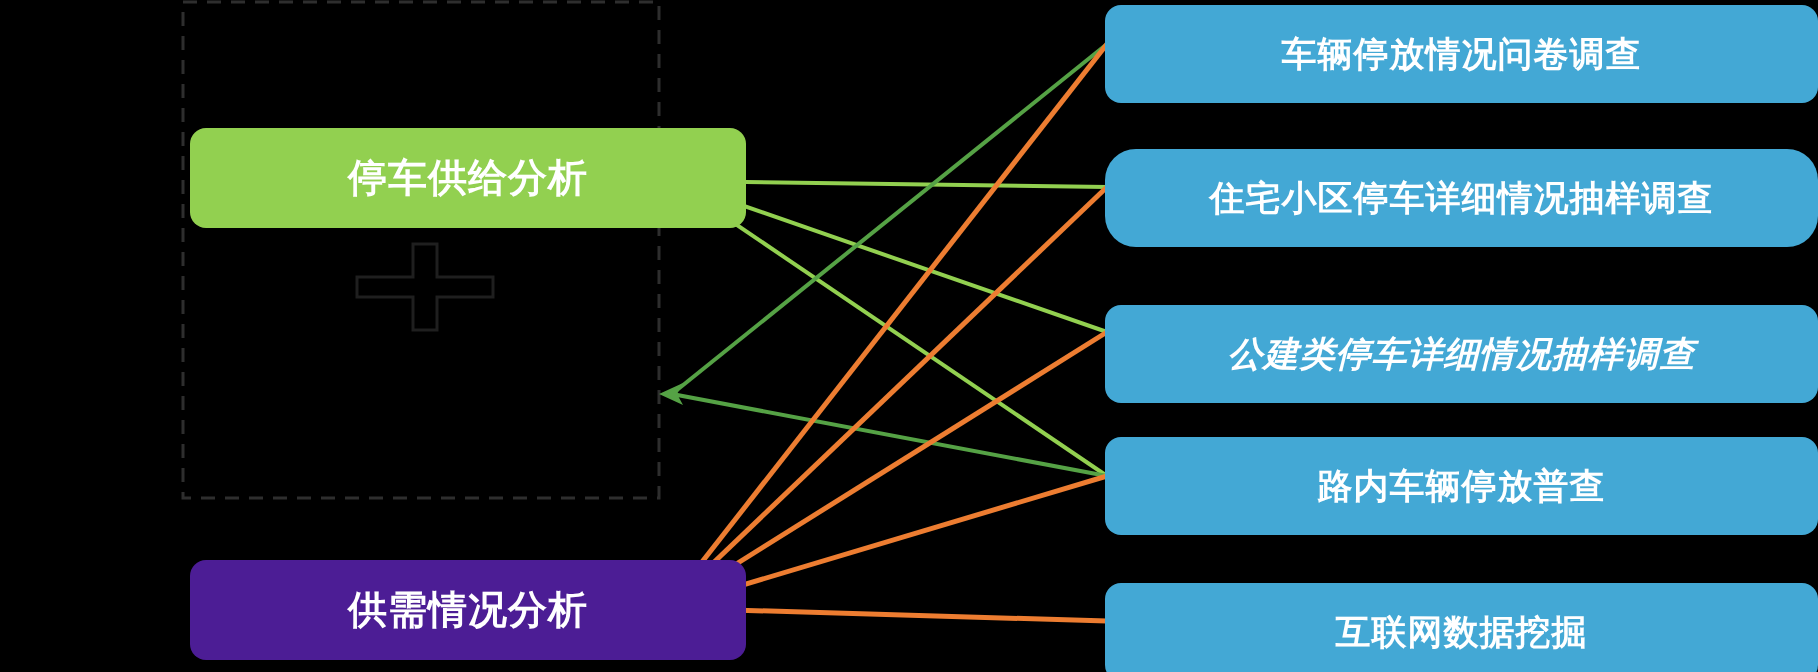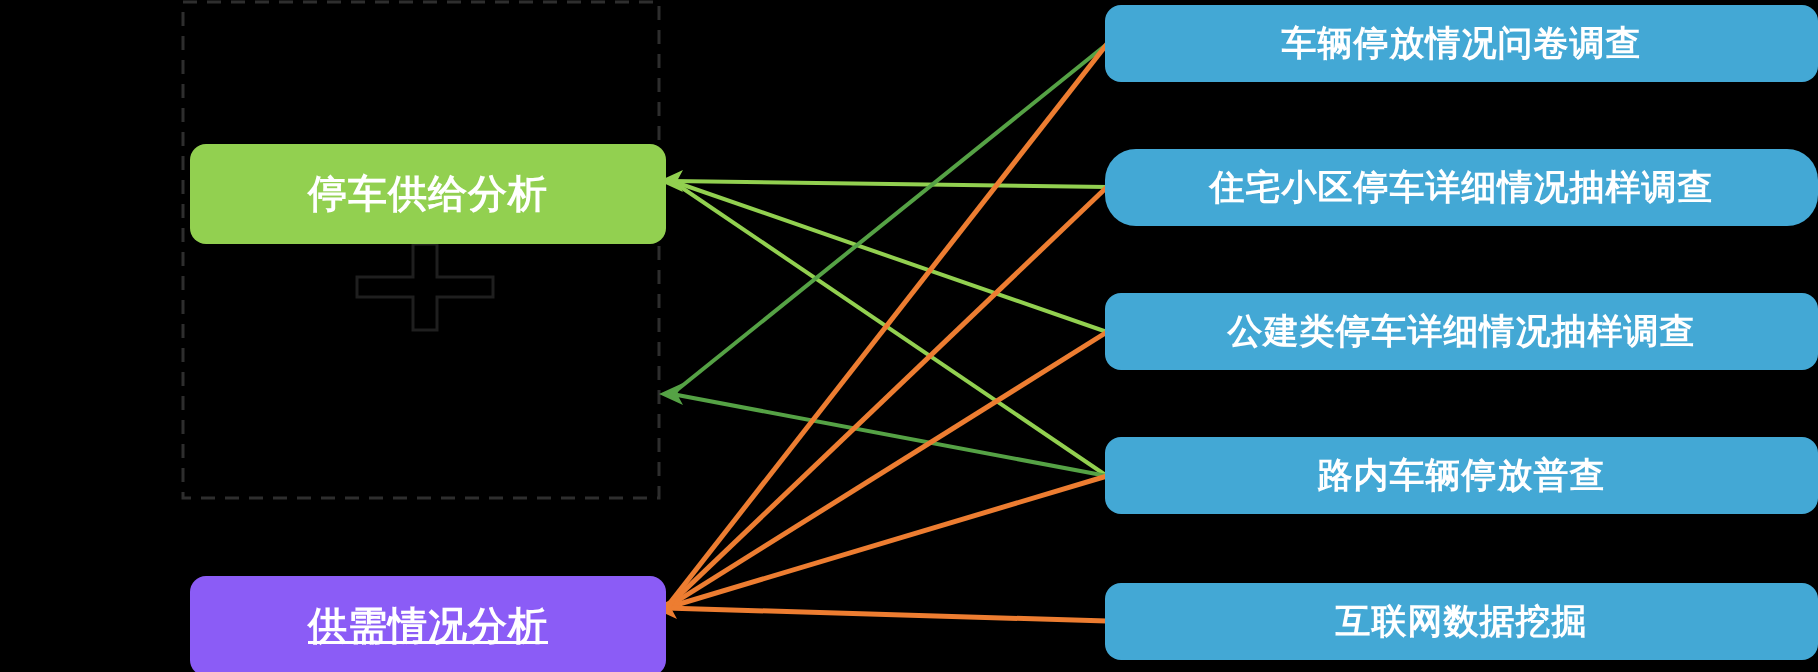--- a/index.html
+++ b/index.html
@@ -13,22 +13,22 @@
   #wires{position:absolute;left:0;top:0;width:1818px;height:672px;z-index:1;}
   .box{
     position:absolute;
     display:flex;align-items:center;justify-content:center;
     border-radius:16px;
     color:#fff;font-weight:bold;
     z-index:2;
     letter-spacing:1px;
     text-align:center;
   }
-  .left-box{width:476px;height:100px;left:190px;font-size:39px;margin-top:16px;}
-  .right-box{width:713px;height:77px;left:1105px;font-size:35px;}
+  .left-box{width:556px;height:100px;left:190px;font-size:39px;}
+  .right-box{width:713px;height:98px;left:1105px;font-size:35px;}
 </style>
 </head>
 <body>
 
 <div id="canvas" style="background: rgb(0, 0, 0);">
 
   <svg id="wires" viewBox="0 0 1818 672" xmlns="http://www.w3.org/2000/svg">
 
     <rect id="dashed-frame" x="183" y="2" width="476" height="496" fill="none" stroke-width="3" stroke-dasharray="14 10" stroke="#2e2e2e"></rect>
 
@@ -46,31 +46,31 @@
         <line x1="666" y1="608" x2="1107" y2="621" stroke="#ed7d31" stroke-width="5"></line>
         <polygon points="659,181 683,170 677,181 683,192" fill="#92d050"></polygon>
         <polygon points="659,394 683,383 677,394 683,405" fill="#55a245"></polygon>
         <polygon points="653,608 677,597 671,608 677,619" fill="#ed7d31"></polygon>
       </g>
   </svg>
 
   <div class="box left-box" style="top: 128px; background: rgb(146, 208, 80);">
     <span>停车供给分析</span>
   </div>
-  <div class="box left-box" style="top: 560px; background: #8b5cf6; text-decoration: underline;">
+  <div class="box left-box" style="top: 560px; background: #4c1d95;">
     <span>供需情况分析</span>
   </div>
 
   <div class="box right-box" style="top: 5px; background: rgb(67, 168, 213);">
     <span>车辆停放情况问卷调查</span>
   </div>
   <div class="box right-box" style="top: 149px; background: rgb(67, 168, 213); border-radius: 31px;">
     <span>住宅小区停车详细情况抽样调查</span>
   </div>
-  <div class="box right-box" style="top: 293px; background: rgb(67, 168, 213);">
+  <div class="box right-box" style="top: 305px; background: rgb(67, 168, 213); font-style: italic;">
     <span>公建类停车详细情况抽样调查</span>
   </div>
   <div class="box right-box" style="top: 437px; background: rgb(67, 168, 213);">
     <span>路内车辆停放普查</span>
   </div>
   <div class="box right-box" style="top: 583px; background: rgb(67, 168, 213);">
     <span>互联网数据挖掘</span>
   </div>
 
 </div>

